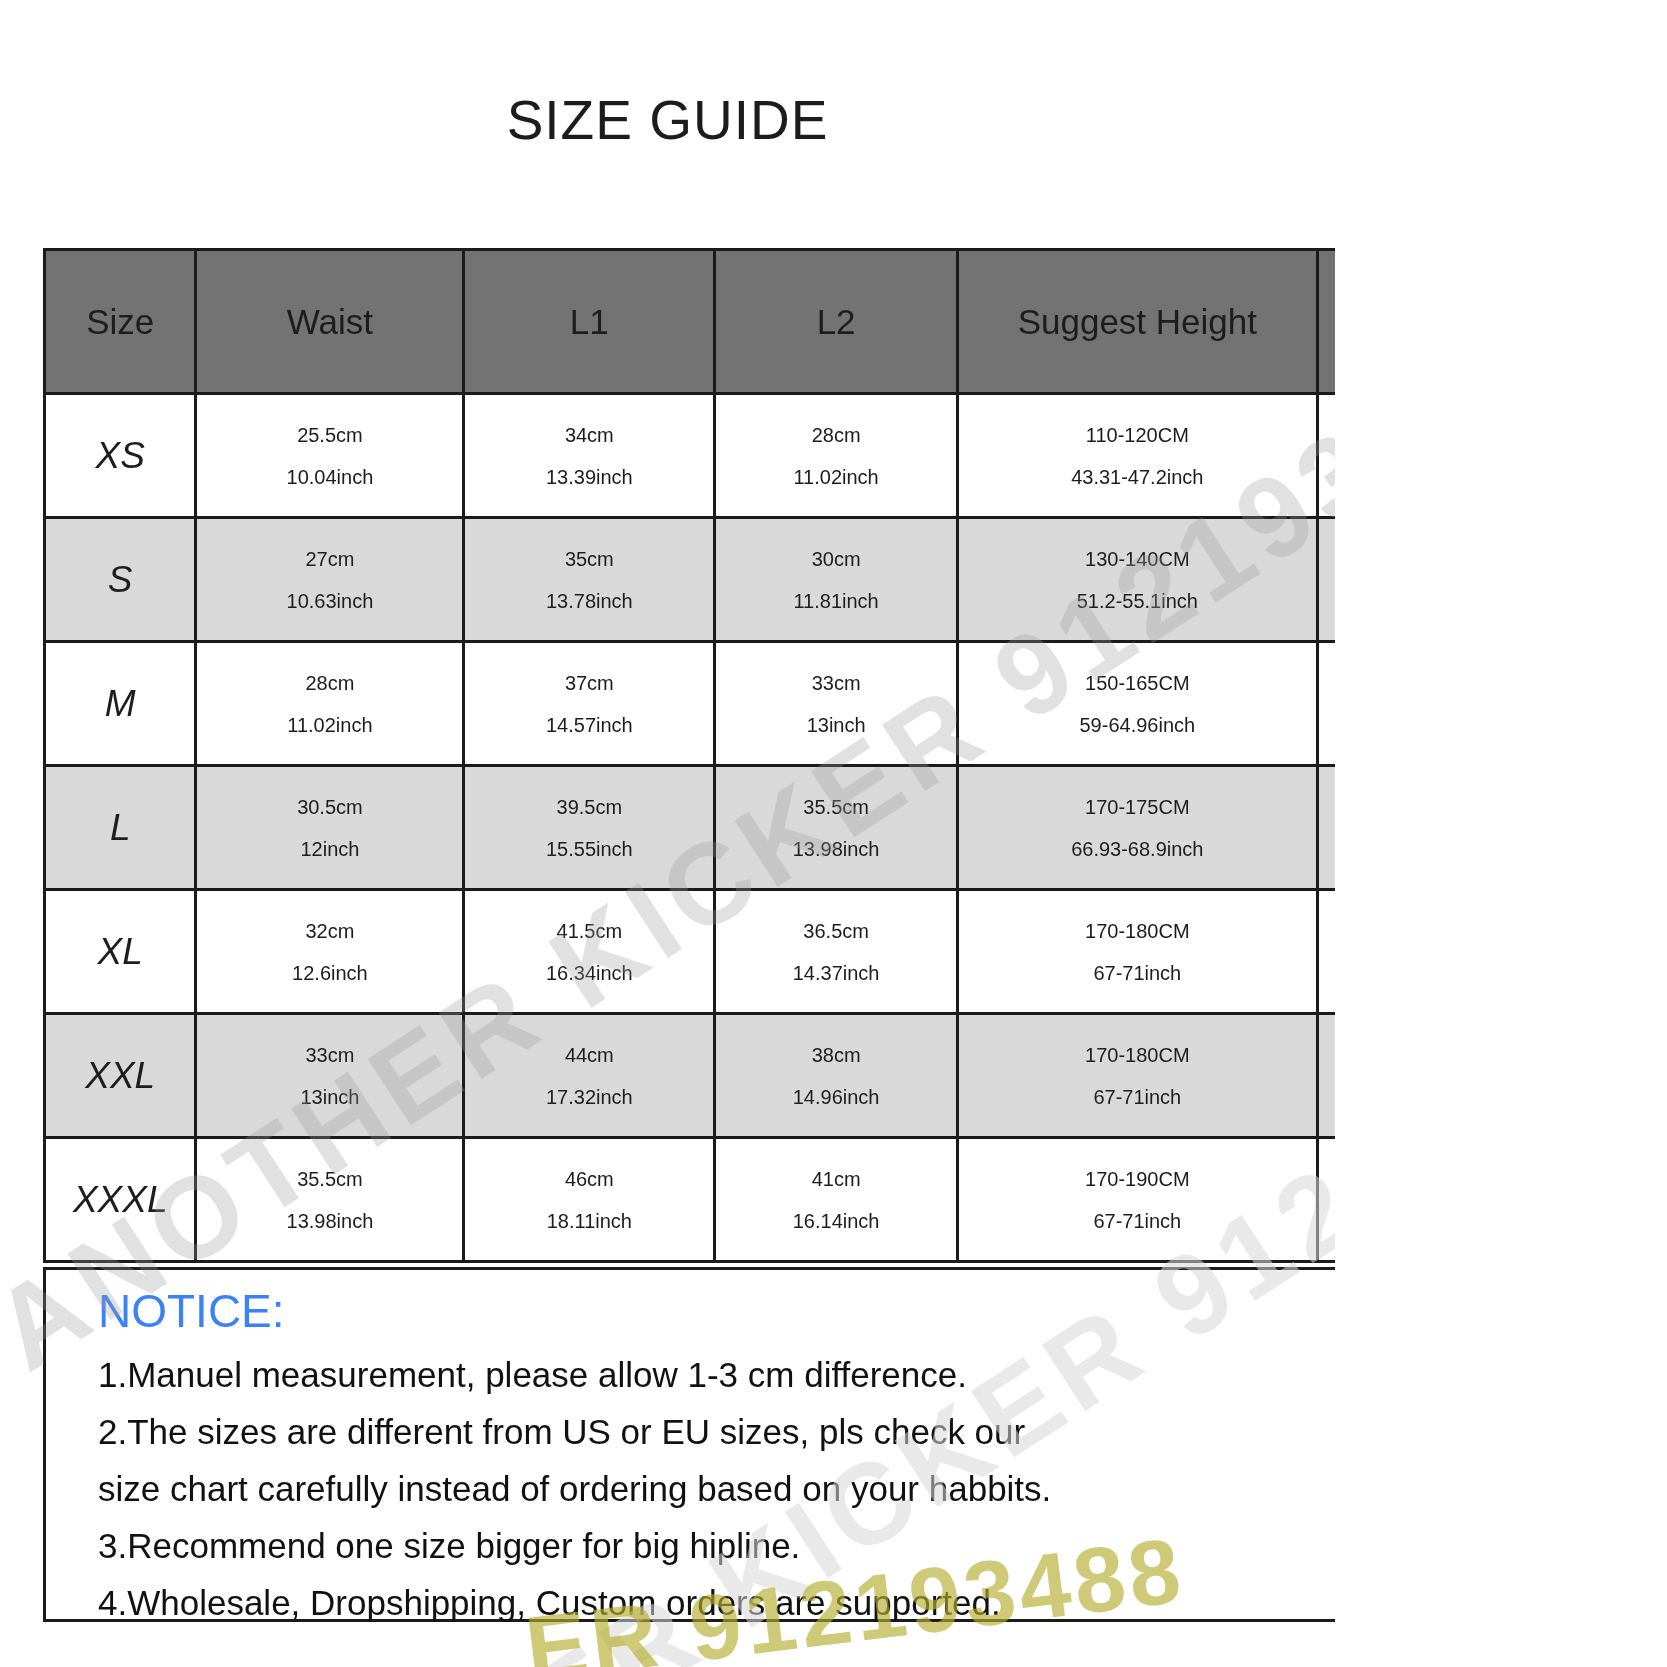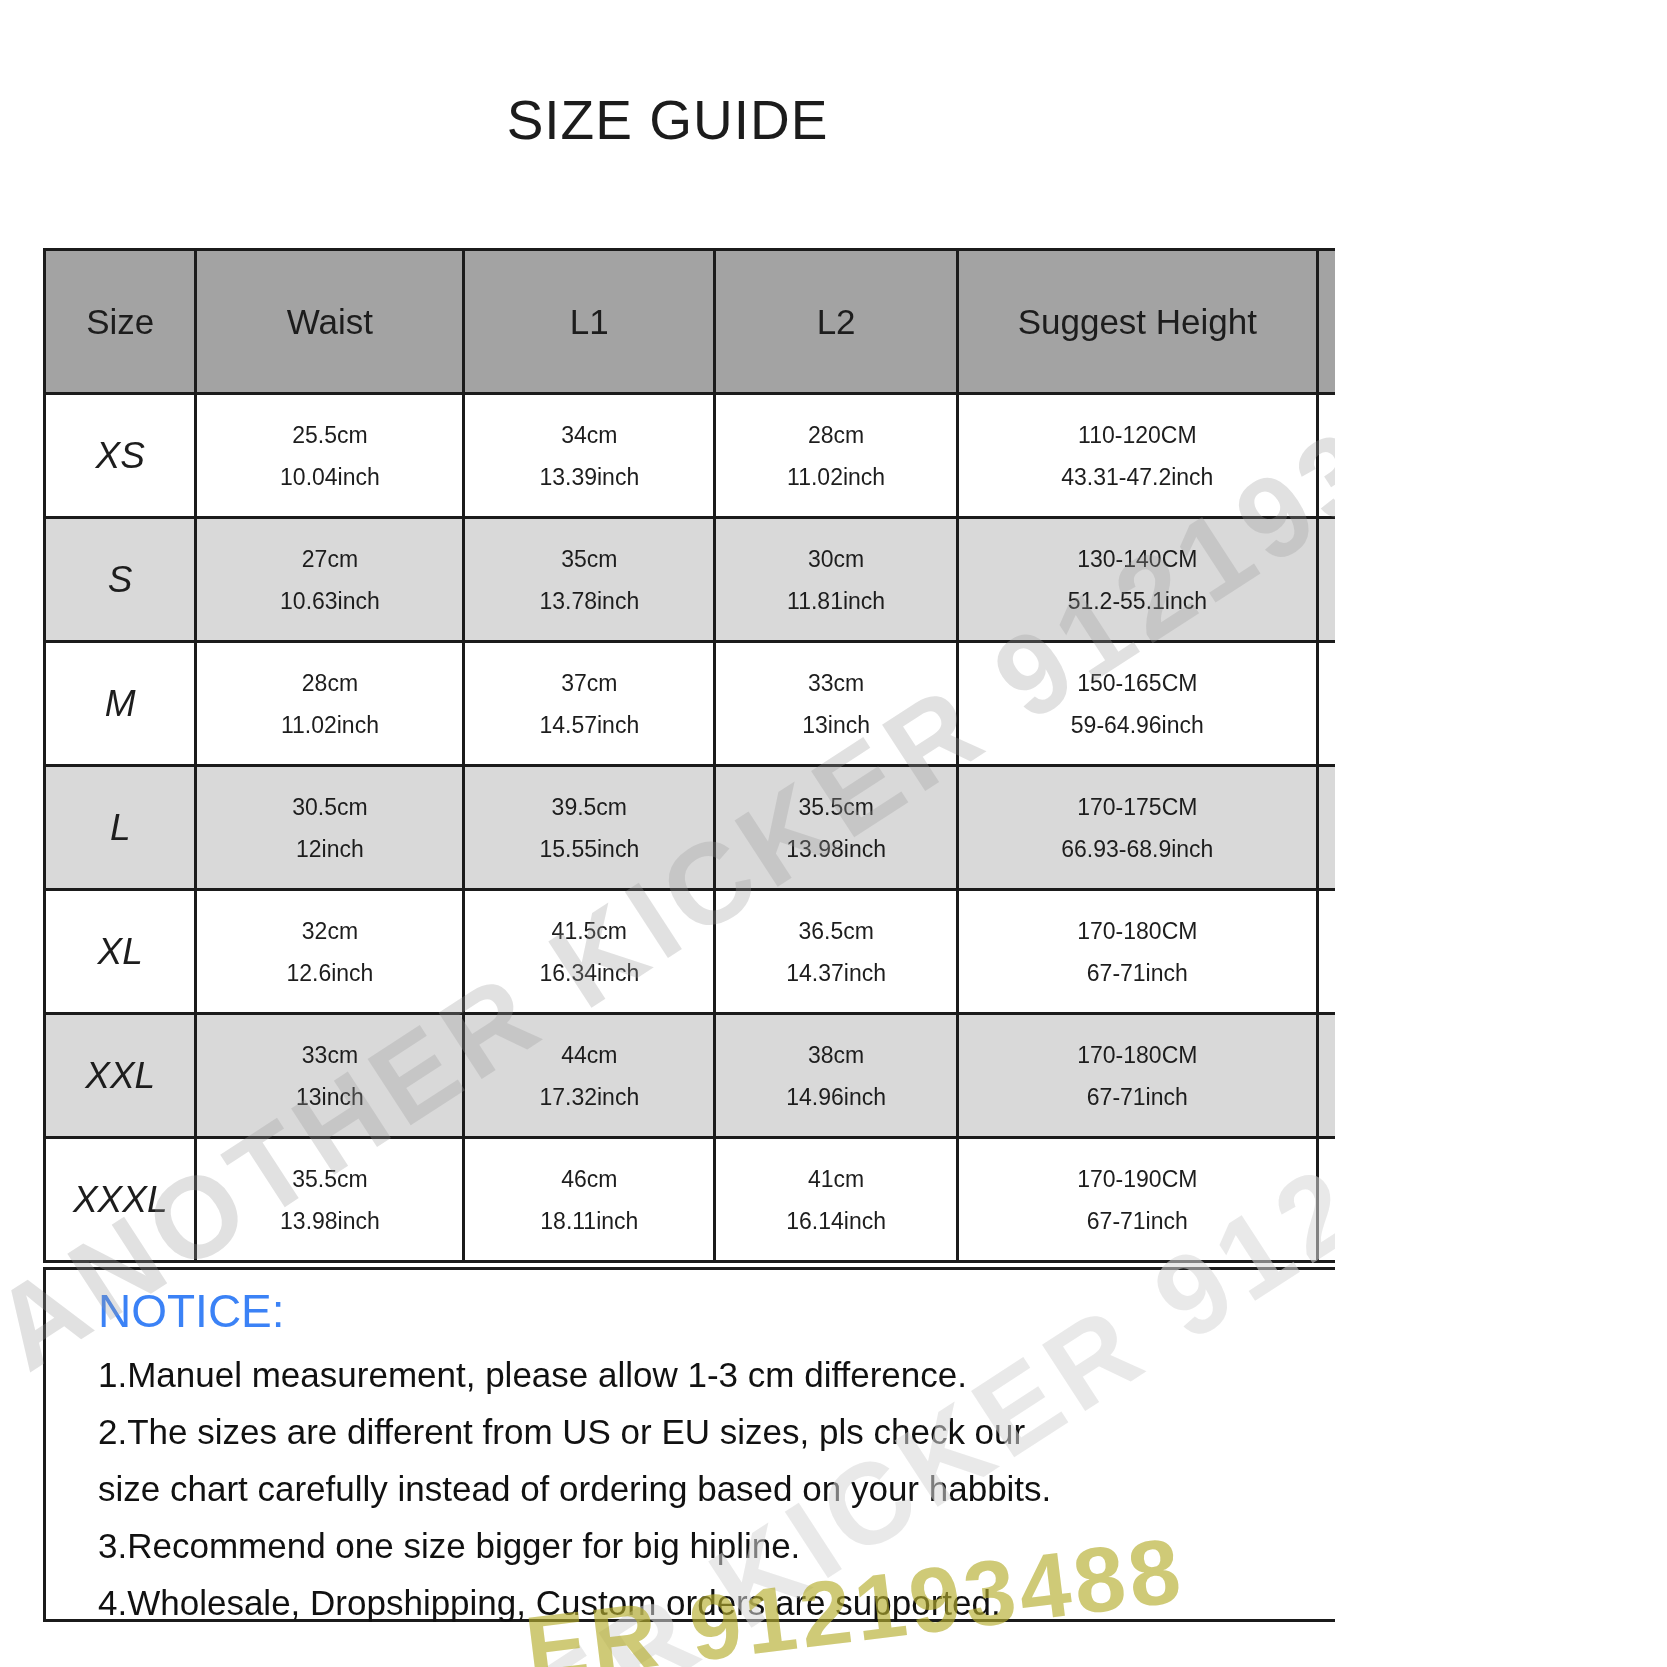--- a/index.html
+++ b/index.html
@@ -12,22 +12,22 @@
     font-size:55px;font-weight:400;letter-spacing:1px;color:#1c1c1c;
   }
   table.size-table{
     position:absolute;left:43px;top:248px;width:1580px;
     border-collapse:collapse;table-layout:fixed;z-index:1;
   }
   .size-table th,.size-table td{
     border:3px solid #1b1b1b;text-align:center;vertical-align:middle;
     font-weight:400;color:#1d1d1d;
   }
-  .size-table thead th{height:139px;background:#a3a3a3;font-size:35px;}
-  .size-table tbody td{height:119px;font-size:23px;line-height:42px;}
+  .size-table thead th{height:139px;background:#737373;font-size:35px;}
+  .size-table tbody td{height:119px;font-size:20px;line-height:42px;}
   .size-table tbody tr.shaded td{background:#d9d9d9;}
   .size-table td.size-cell{font-size:37px;font-style:italic;}
   .notice-box{
     position:absolute;left:43px;top:1267px;width:1580px;height:355px;
     border:3px solid #1b1b1b;box-sizing:border-box;background:#ffffff;z-index:1;
   }
   .notice-heading{
     position:absolute;left:52px;top:14px;font-size:46px;color:#3b82f6;
   }
   .notice-lines{

